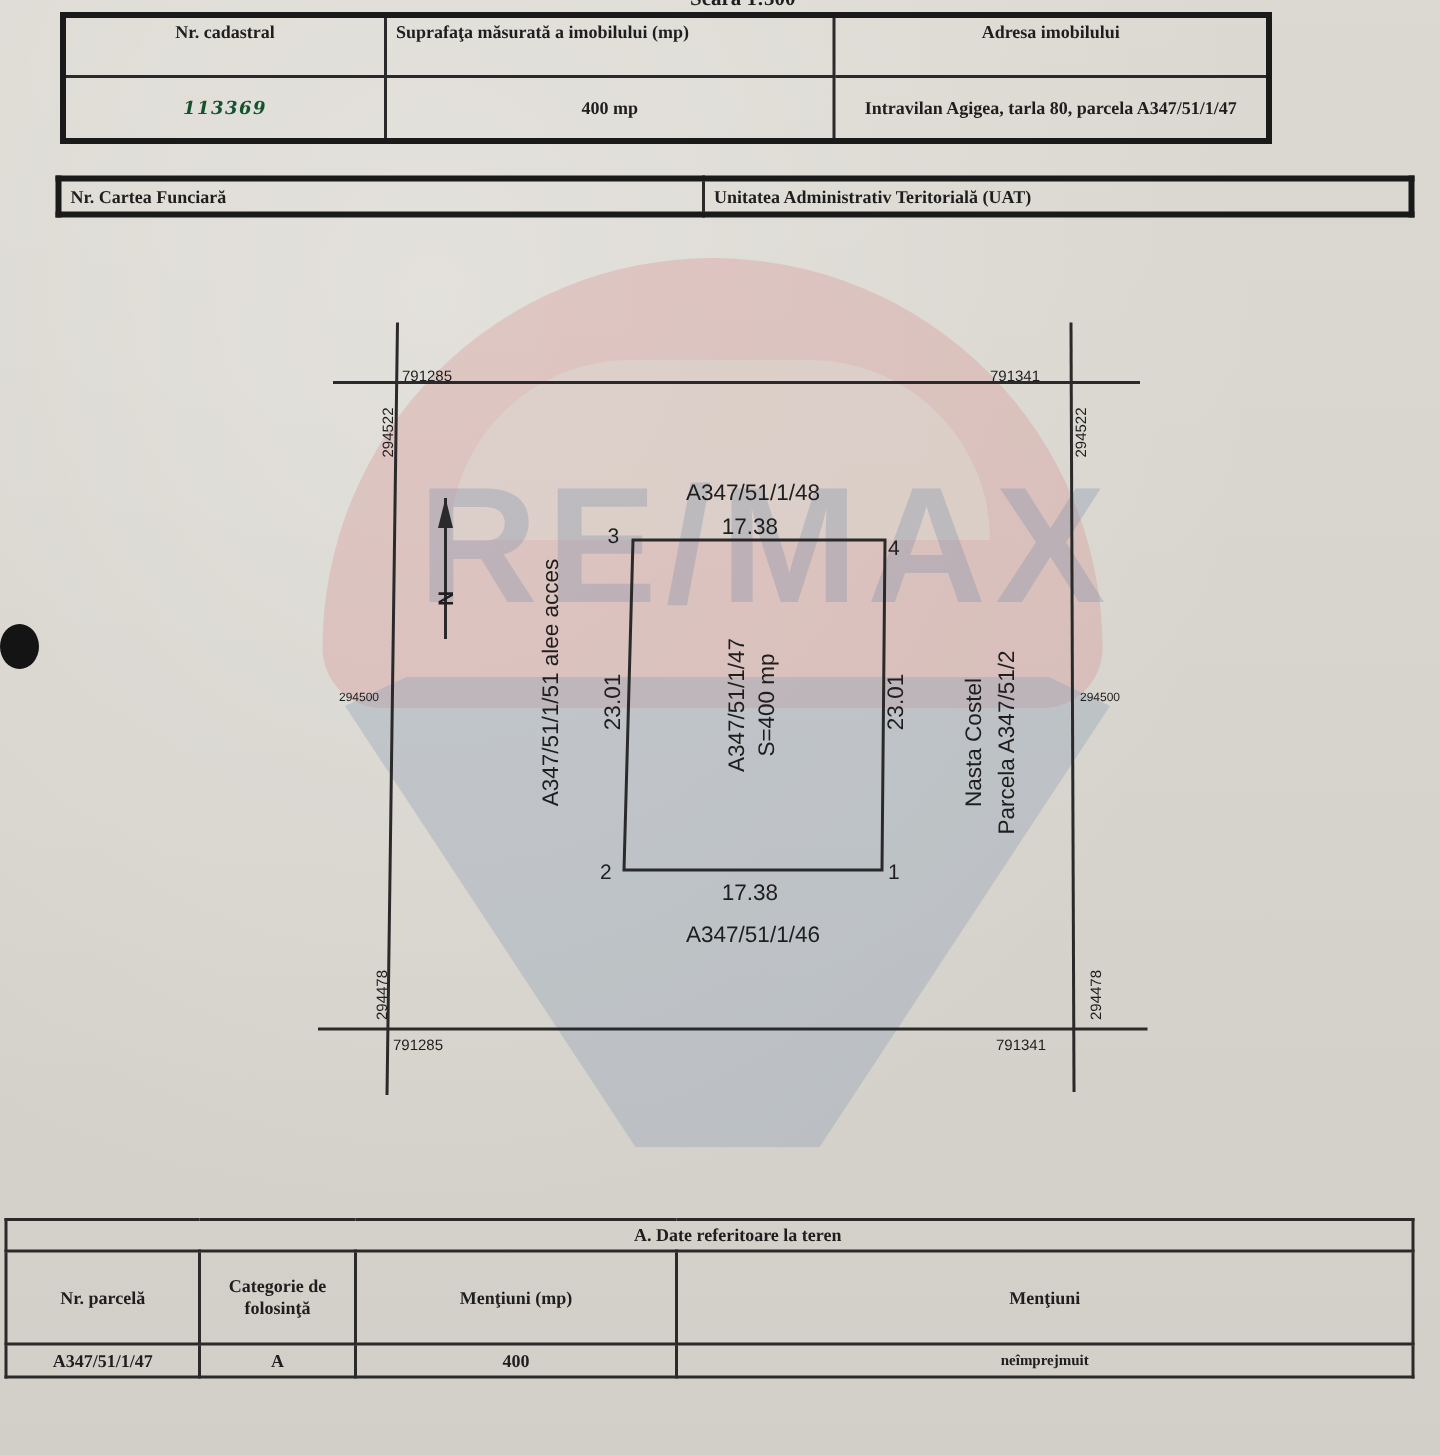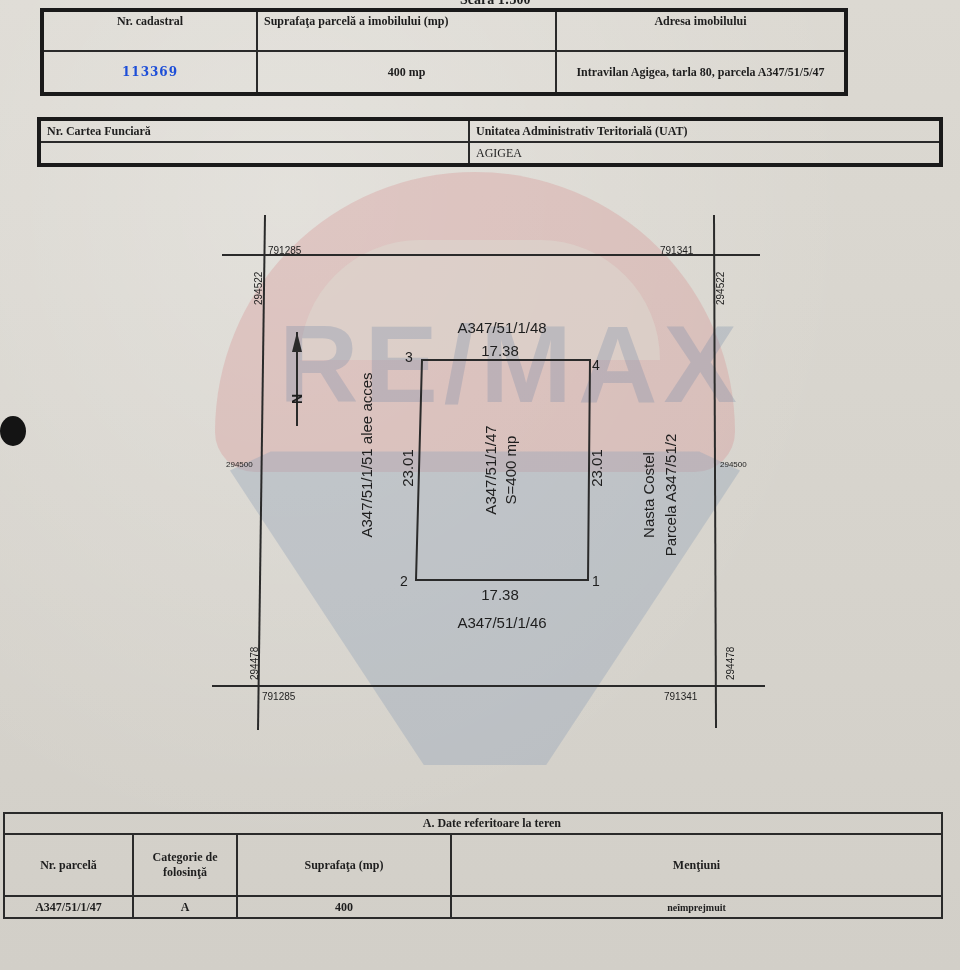--- a/index.html
+++ b/index.html
@@ -43,22 +43,22 @@
   }
   .scale-note {
     position:absolute; left:460px; top:-8px; font-size:14px; font-weight:bold;
   }
   table.doc { border-collapse:collapse; position:absolute; }
   table.doc td { border:2px solid #2a2a2a; padding:2px 6px; font-size:12px; font-weight:bold; }
   .t1 { left:40px; top:8px; width:808px; border:4px solid #1a1a1a; }
   .t1 td { text-align:center; height:36px; }
   .t1 .hdr td { vertical-align:top; height:34px; }
   .handwritten {
-    font-family:"DejaVu Serif", serif; font-weight:normal;
-    font-size:26px; color:#1d4ed8; letter-spacing:1px;margin-top:24px;
+    font-family:"DejaVu Serif", serif; font-style:italic; font-weight:normal;
+    font-size:26px; color:#14532d; letter-spacing:1px;margin-top:24px;
   }
   .t2 { left:37px; top:117px; width:906px; border:4px solid #1a1a1a; }
   .t2 td { height:16px; text-align:left; }
   .t3 { left:3px; top:812px; width:940px; border:2px solid #2a2a2a; }
   .t3 td { text-align:center; font-weight:normal; font-size:13px; }
   .t3 .title td { text-align:right; font-weight:bold; padding-right:380px;margin-left:48px; }
   .t3 .head td { height:56px; }
   .t3 .row td { height:16px; }
   .t3 .bold td { font-weight:bold; }
   
@@ -75,40 +75,36 @@
 <div class="wm-balloon-bottom"></div>
 <div class="wm-text">RE/MAX</div>
 
 <div class="punch-hole"></div>
 <div class="scale-note">Scara 1:500</div>
 
 <table class="doc t1">
   <tbody>
       <tr class="hdr">
     <td style="width:200px">Nr. cadastral</td>
-    <td style="width:285px;text-align:left">Suprafaţa parcelă a imobilului (mp)</td>
+    <td style="width:285px;text-align:left">Suprafaţa măsurată a imobilului (mp)</td>
     <td>Adresa imobilului</td>
   </tr>
   <tr>
     <td class="handwritten">113369</td>
     <td>400 mp</td>
-    <td>Intravilan Agigea, tarla 80, parcela A347/51/5/47</td>
+    <td>Intravilan Agigea, tarla 80, parcela A347/51/1/47</td>
   </tr>
 </tbody>
   </table>
 
 <table class="doc t2">
   <tbody>
       <tr>
     <td style="width:415px">Nr. Cartea Funciară</td>
     <td>Unitatea Administrativ Teritorială (UAT)</td>
-  </tr>
-  <tr>
-    <td></td>
-    <td style="font-weight:normal">AGIGEA</td>
   </tr>
 </tbody>
   </table>
 
 <svg class="plan" viewBox="0 0 960 970">
   <g stroke="#2a2a2a" stroke-width="2" fill="none">
 
     <line x1="222" y1="255" x2="760" y2="255"></line>
     <line x1="212" y1="686" x2="765" y2="686"></line>
     <line x1="265" y1="215" x2="258" y2="730"></line>
@@ -154,21 +150,21 @@
 </svg>
 
 <table class="doc t3">
   <tbody>
       <tr class="title">
     <td colspan="4">A. Date referitoare la teren</td>
   </tr>
   <tr class="head">
     <td style="width:115px">Nr. parcelă</td>
     <td style="width:90px">Categorie de folosinţă</td>
-    <td style="width:200px">Suprafaţa (mp)</td>
+    <td style="width:200px">Menţiuni (mp)</td>
     <td>Menţiuni</td>
   </tr>
   <tr class="row">
     <td>A347/51/1/47</td>
     <td>A</td>
     <td>400</td>
     <td style="font-size:10px">neîmprejmuit</td>
   </tr>
 </tbody>
   </table>

